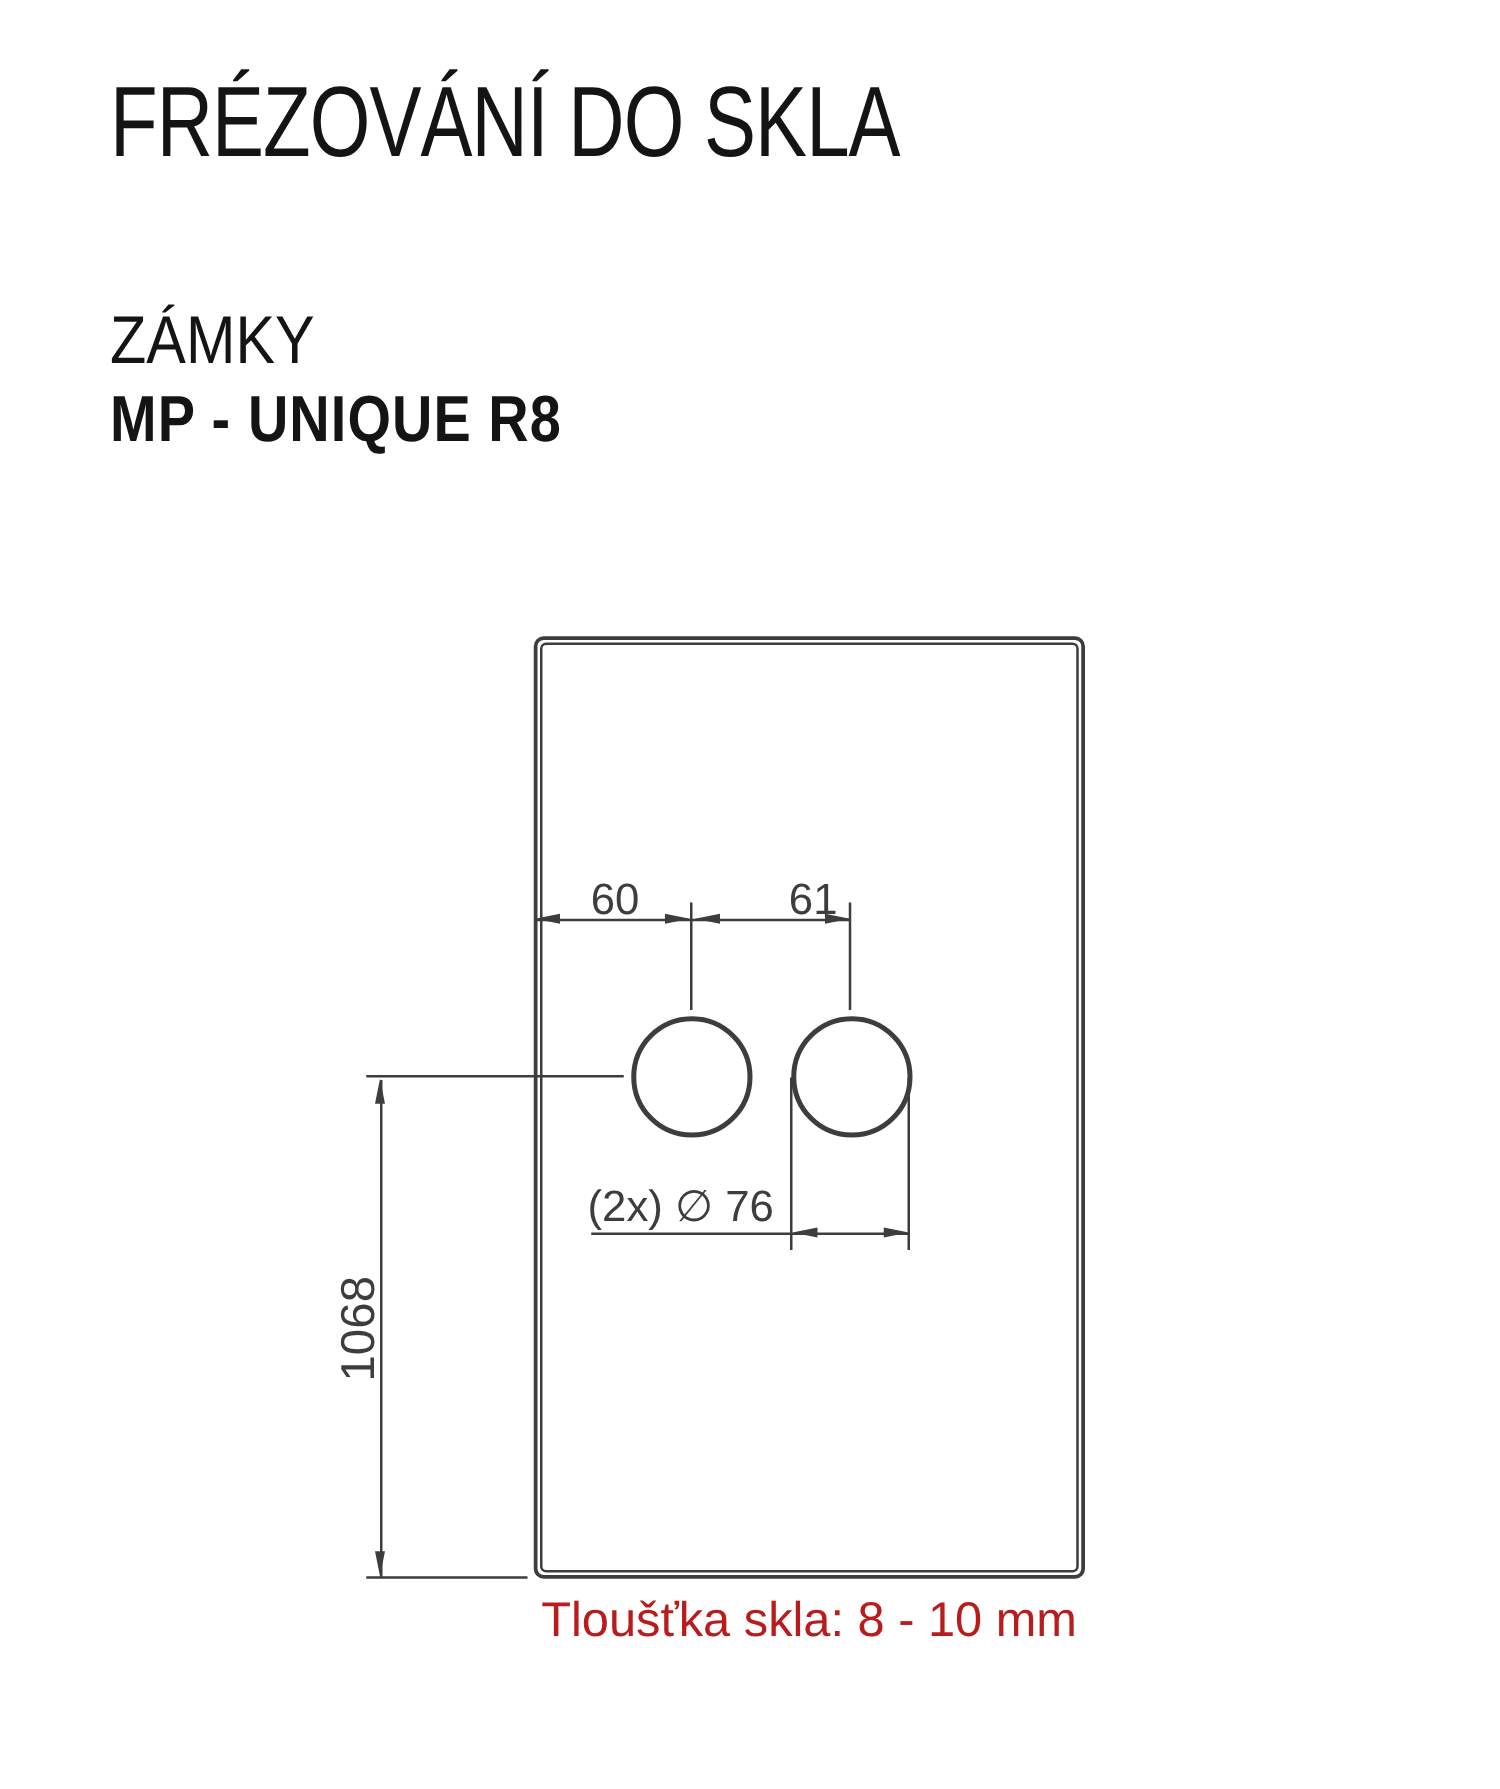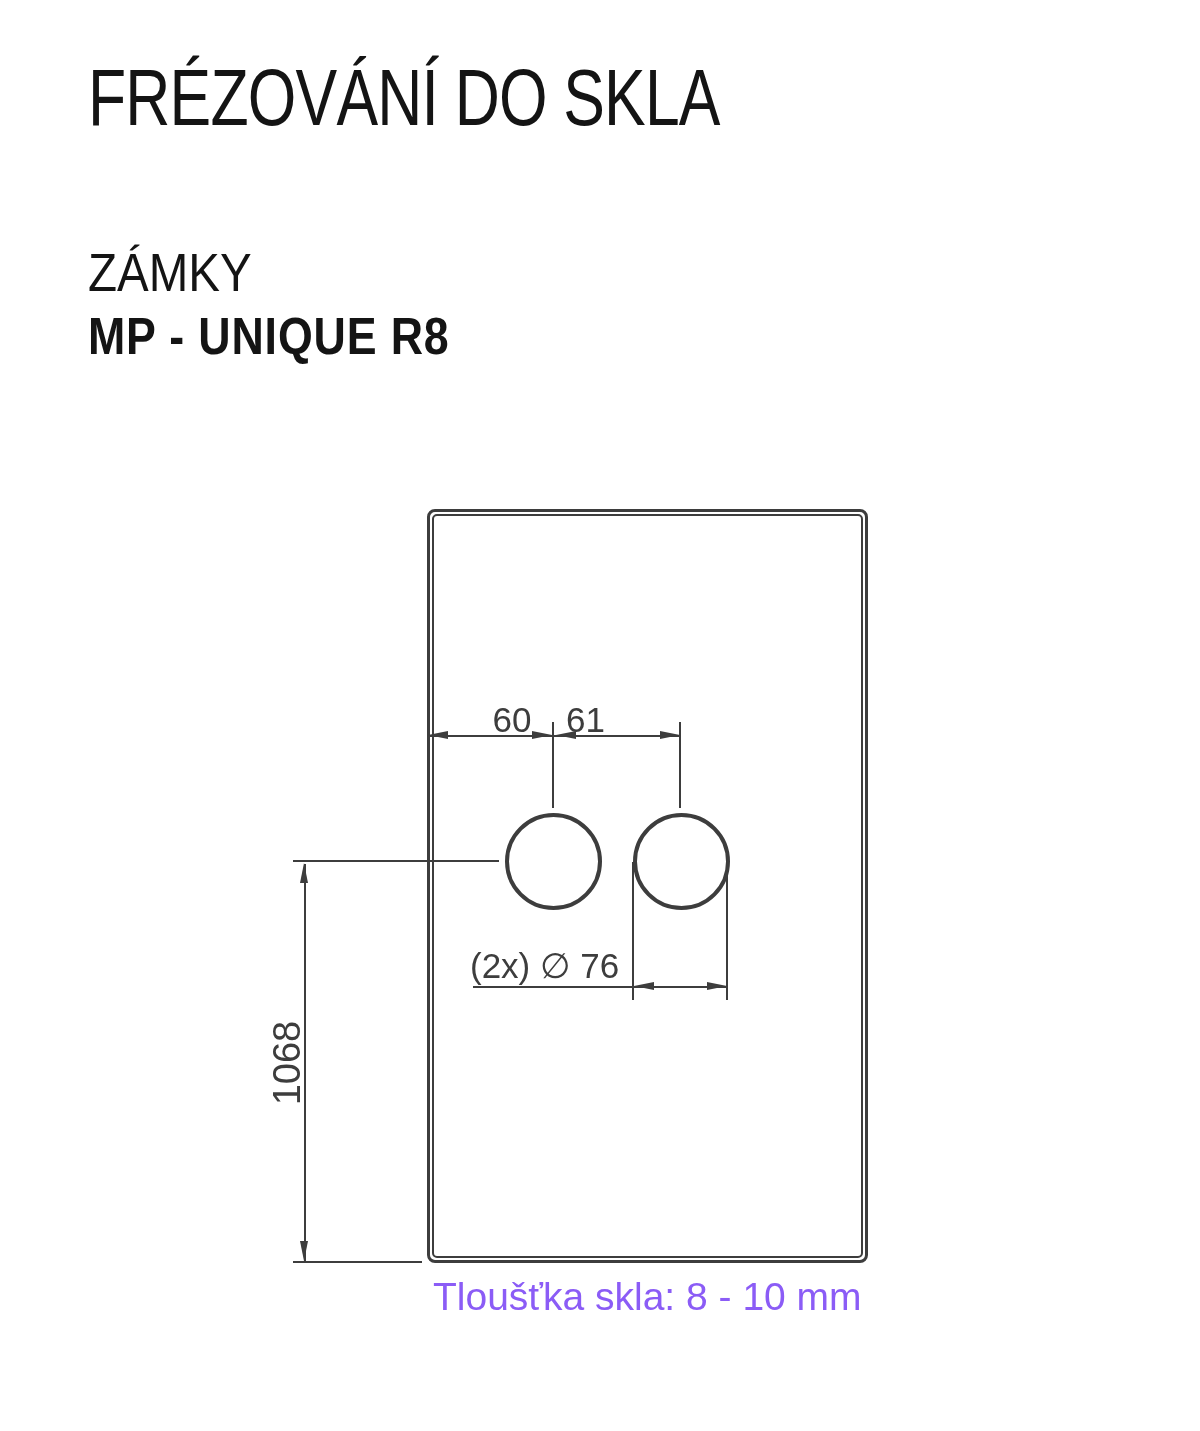--- a/index.html
+++ b/index.html
@@ -30,21 +30,21 @@
     position:absolute; left:88px; top:310px;
     font-size:52px; font-weight:700; line-height:1;
     letter-spacing:1px; white-space:nowrap;
     transform:scaleX(0.86); transform-origin:0 0;
     color:#141414;
   }
   
   .thickness{
     position:absolute; left:433px; top:1276px;
     font-size:39px; font-weight:400; line-height:1.1;
-    white-space:nowrap; color:#8b5cf6;
+    white-space:nowrap; color:#b91c1c;
   }
   
   .glass{
     position:absolute; left:427px; top:509px;
     width:441px; height:754px;
     border:3px solid #3d3d3d; border-radius:8px;
     box-sizing:border-box; background:#ffffff;
   }
   .glass-inner{
     position:absolute; left:2px; top:2px; right:2px; bottom:2px;
@@ -60,22 +60,22 @@
   .hline,.vline{position:absolute; background:#3d3d3d;}
   .arr{position:absolute; width:0; height:0; border-style:solid;}
   .arr.left {border-width:4.5px 20px 4.5px 0; border-color:transparent #3d3d3d transparent transparent;}
   .arr.right{border-width:4.5px 0 4.5px 20px; border-color:transparent transparent transparent #3d3d3d;}
   .arr.up   {border-width:0 4.5px 20px 4.5px; border-color:transparent transparent #3d3d3d transparent;}
   .arr.down {border-width:20px 4.5px 0 4.5px; border-color:#3d3d3d transparent transparent transparent;}
   .dim-text{
     position:absolute; font-size:35px; color:#3d3d3d;
     line-height:1; white-space:nowrap;
   }
-  .dim-60{left:460px; top:702px; width:104px; text-align:center;}
-  .dim-61{left:566px; top:702px; width:104px; text-align:left;}
+  .dim-60{left:440px; top:702px; width:104px; text-align:center;}
+  .dim-61{left:566px; top:702px; width:104px; text-align:right;}
   .dim-45{left:470px; top:948px;}
   .dim-1068{
     left:227px; top:1044px; width:120px; text-align:center;
     font-size:38px; transform:rotate(-90deg); transform-origin:center center;
   }
 </style>
 </head>
 <body>
 
 <div class="page">

